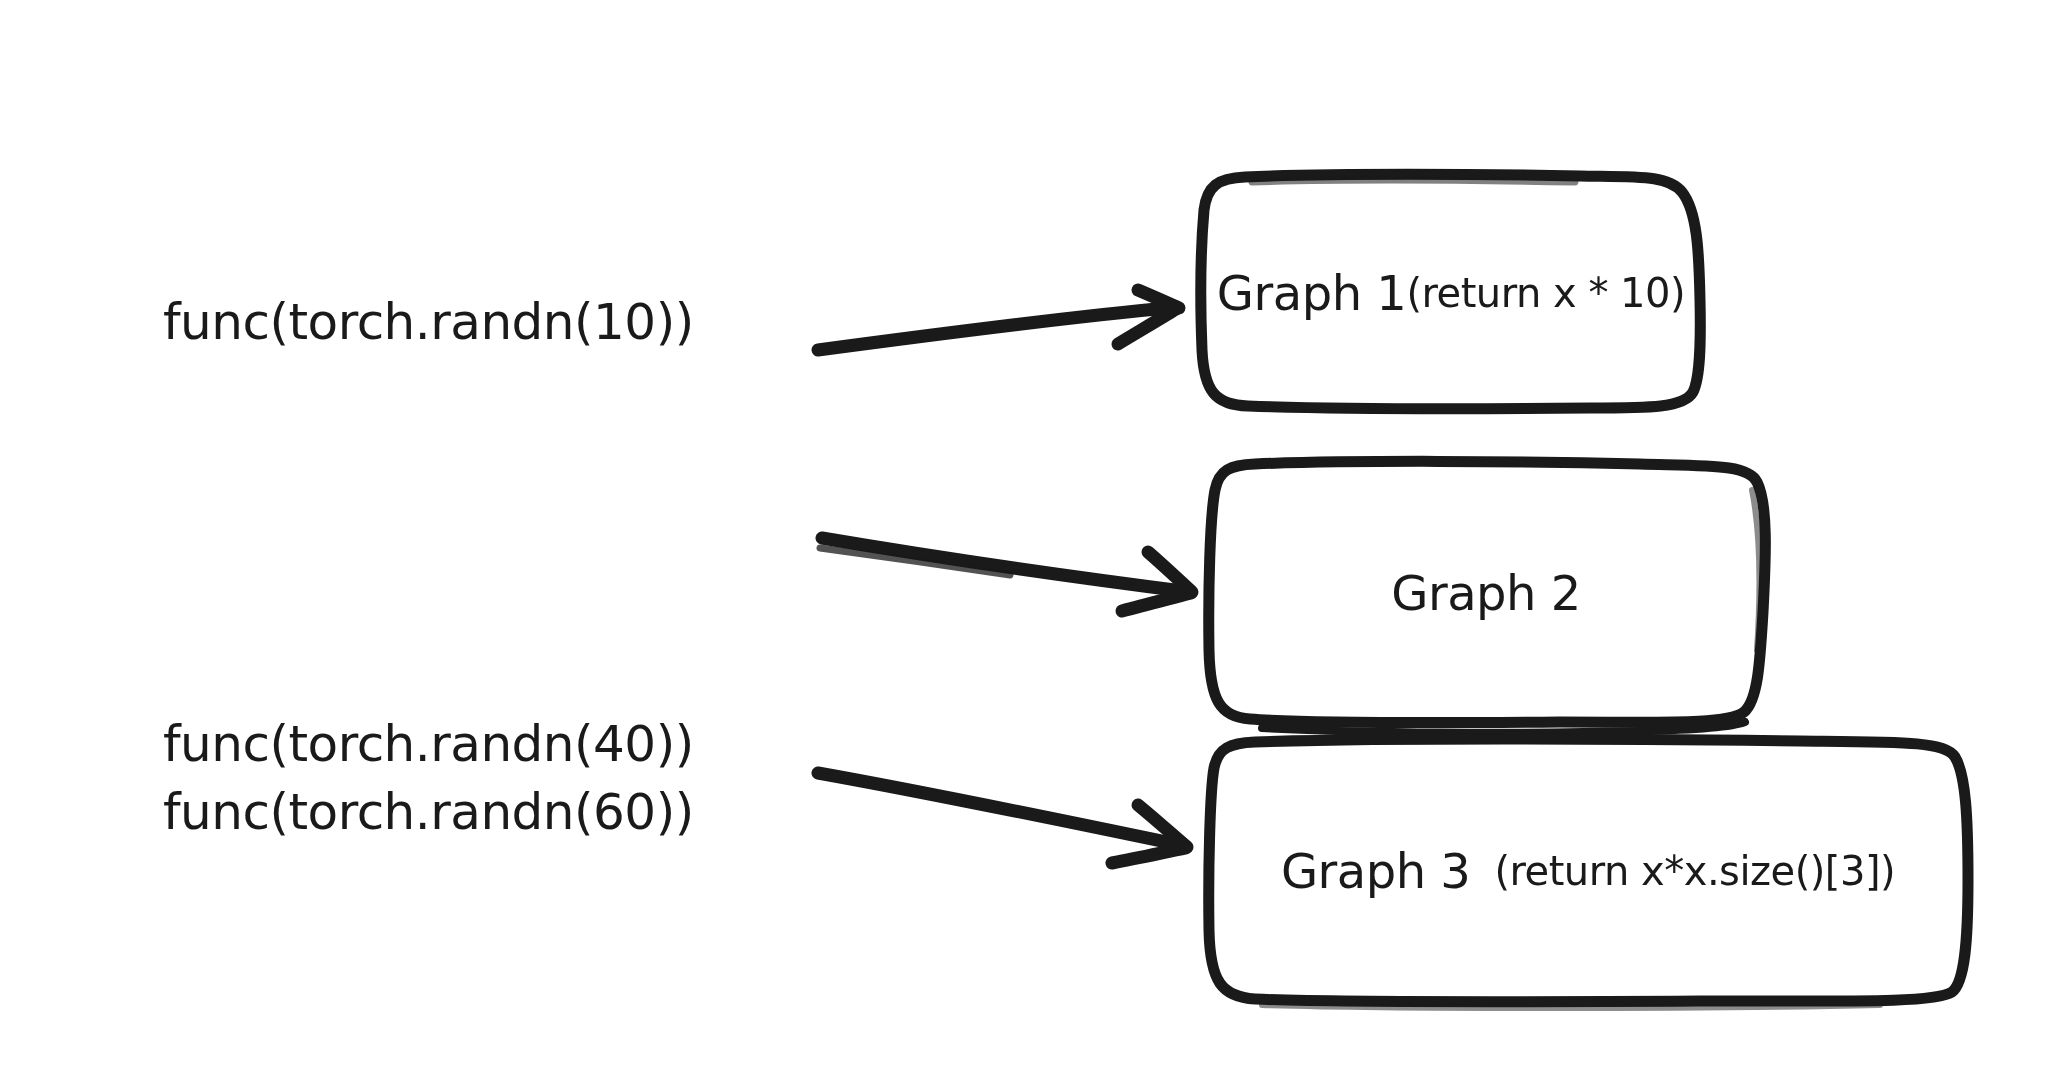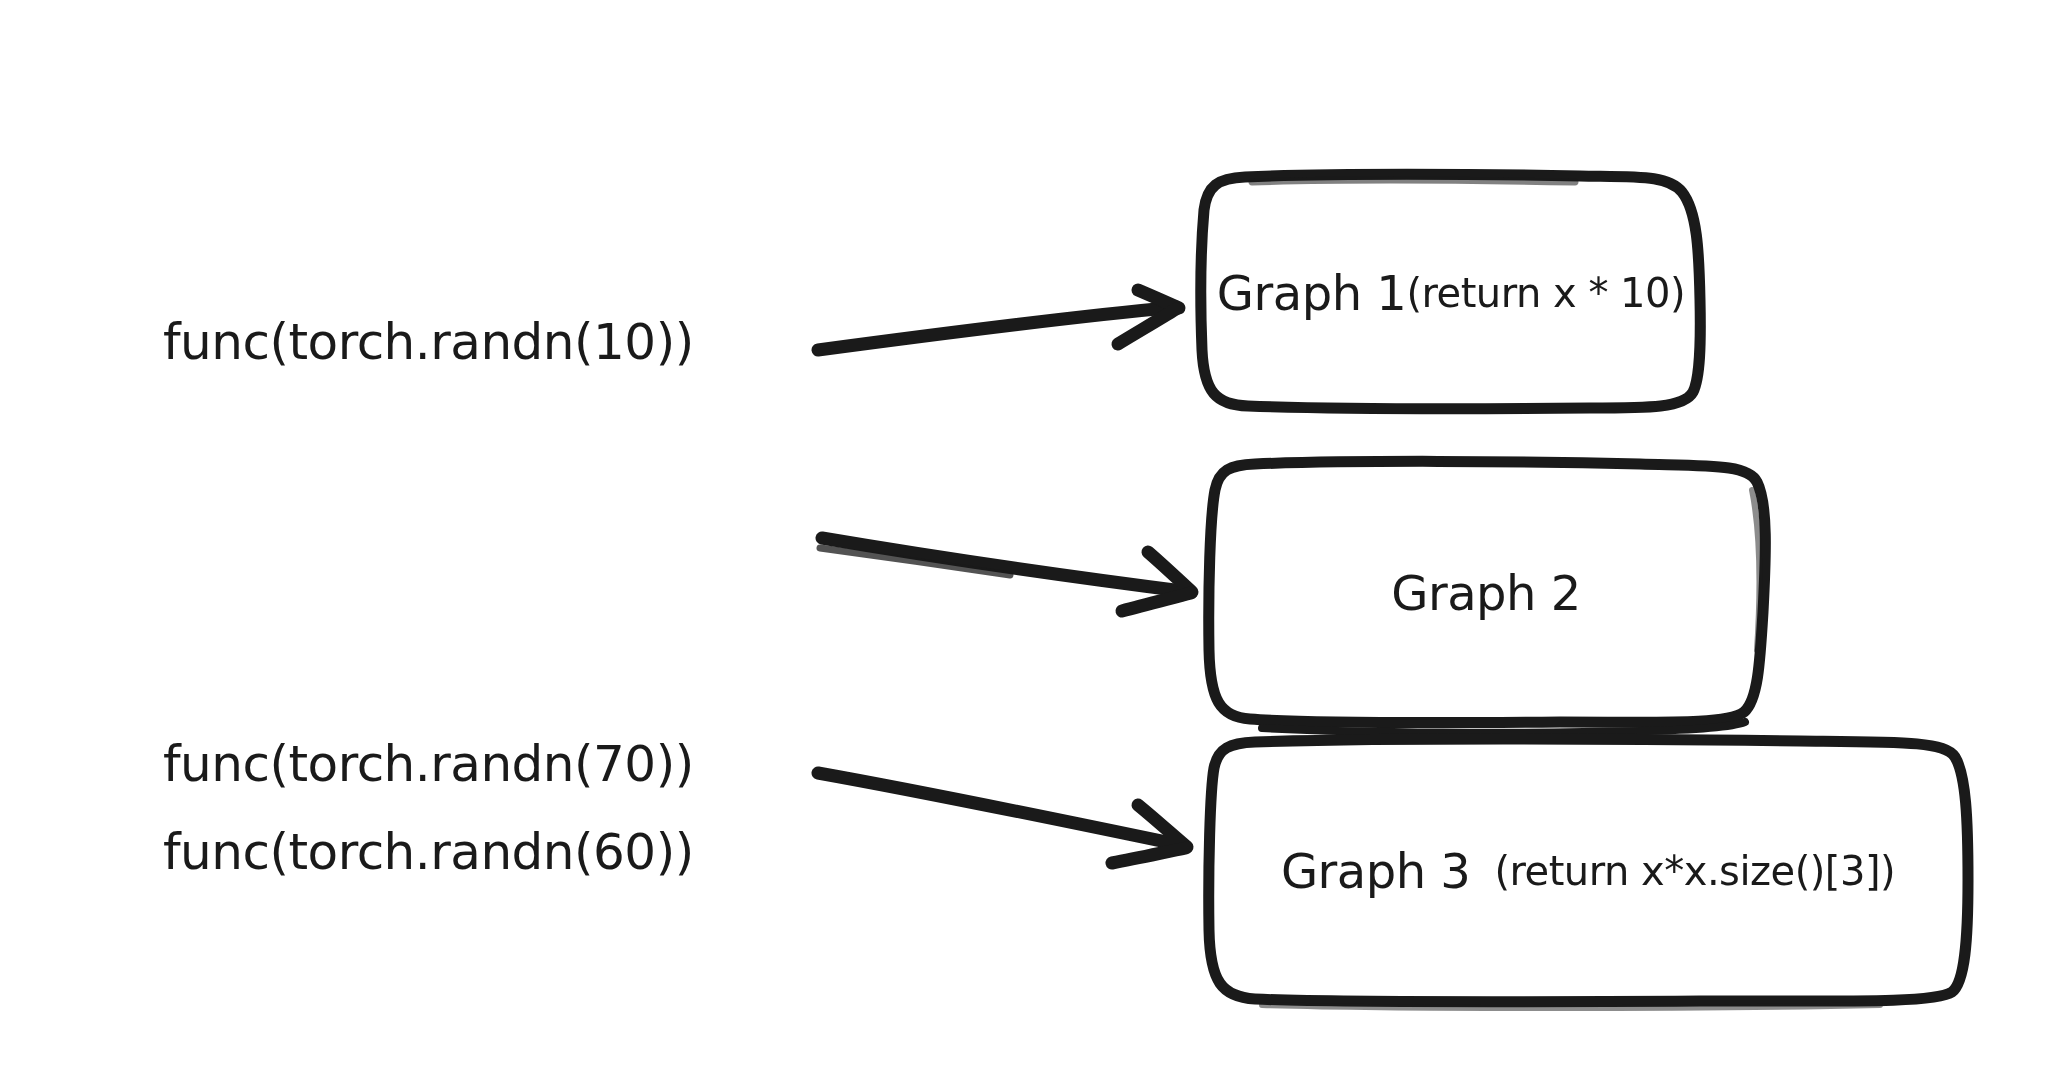--- a/index.html
+++ b/index.html
@@ -31,21 +31,20 @@
     white-space: nowrap;
   }
   .call-line {
     font-family: "DejaVu Sans", sans-serif;
     font-size: 50px;
     line-height: 68px;
     color: #1a1a1a;
     letter-spacing: -0.5px;
     font-weight: 400;
     display: block;
-    margin-top: 20px;
   }
   .graph-box {
     position: absolute;
     display: flex;
     flex-direction: row;
     align-items: center;
     justify-content: center;
     box-sizing: border-box;
   }
   .graph-title,
@@ -146,21 +145,21 @@
       <path d="M1186,848 C1166,852 1138,858 1112,863"></path>
     </g>
   </svg>
 
   <div class="call-group" id="call-group-1">
     <span class="call-line">func(torch.randn(10))</span>
   </div>
 
 
   <div class="call-group" id="call-group-3">
-    <span class="call-line">func(torch.randn(70))</span>
+    <span class="call-line">func(torch.randn(40))</span>
     <span class="call-line">func(torch.randn(60))</span>
   </div>
 
   <div class="graph-box" id="graph-box-1">
     <span class="graph-title">Graph 1</span>
     <span class="graph-body">(return x * 10)</span>
   </div>
 
   <div class="graph-box" id="graph-box-2">
     <span class="graph-title">Graph 2</span>

